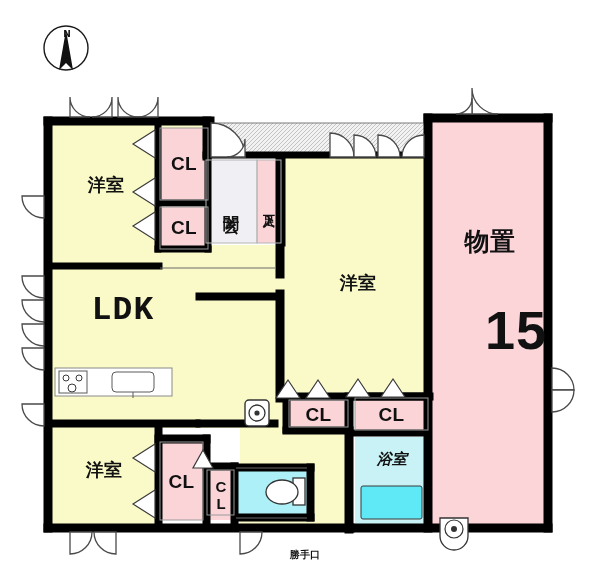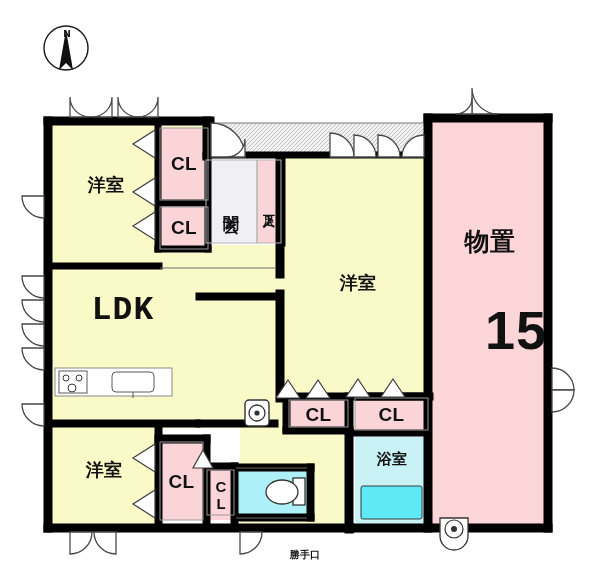--- a/index.html
+++ b/index.html
@@ -242,21 +242,21 @@
 <div class="lbl room-jp t-yoshitsu" style="left:310px;top:268px;width:96px;height:30px;">洋室</div>
 
 <div class="lbl room-jp t-mono" style="left:452px;top:226px;width:76px;height:30px;">物置</div>
 
 <div class="lbl t-15" style="left:478px;top:300px;width:76px;height:60px;">15</div>
 
 <div class="lbl room-jp t-genkan vert" style="left:213px;top:176px;width:36px;height:54px;">玄関</div>
 
 <div class="lbl room-jp t-getabako vert" style="left:259px;top:178px;width:20px;height:54px;">下足入</div>
 
-<div class="lbl room-jp t-yokushitsu" style="left:362px;top:448px;width:60px;height:22px;">浴室</div>
+<div class="lbl room-jp t-yokushitsu" style="left:362px;top:448px;width:60px;height:22px;font-style:italic;">浴室</div>
 
 <div class="lbl t-cl" style="left:160px;top:150px;width:48px;height:26px;">CL</div>
 <div class="lbl t-cl" style="left:160px;top:214px;width:48px;height:26px;">CL</div>
 <div class="lbl t-cl" style="left:160px;top:468px;width:43px;height:26px;">CL</div>
 <div class="lbl t-cl-sm vert" style="left:210px;top:476px;width:22px;height:38px;">CL</div>
 <div class="lbl t-cl" style="left:290px;top:402px;width:57px;height:24px;">CL</div>
 <div class="lbl t-cl" style="left:356px;top:401px;width:71px;height:26px;">CL</div>
 
 <div class="lbl room-jp t-katteguchi" style="left:260px;top:545px;width:90px;height:20px;">勝手口</div>
 

